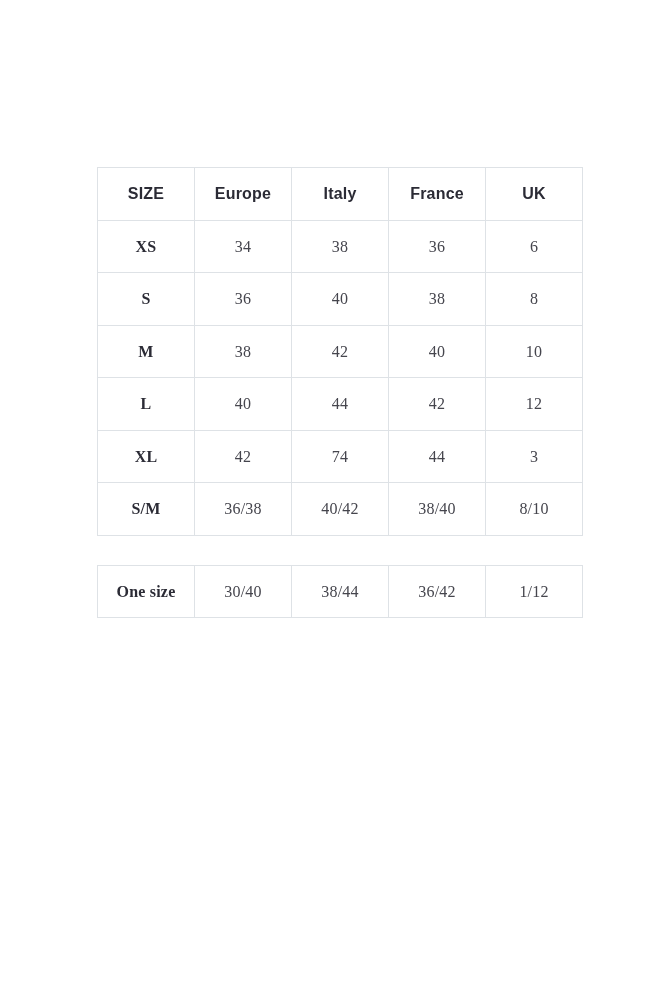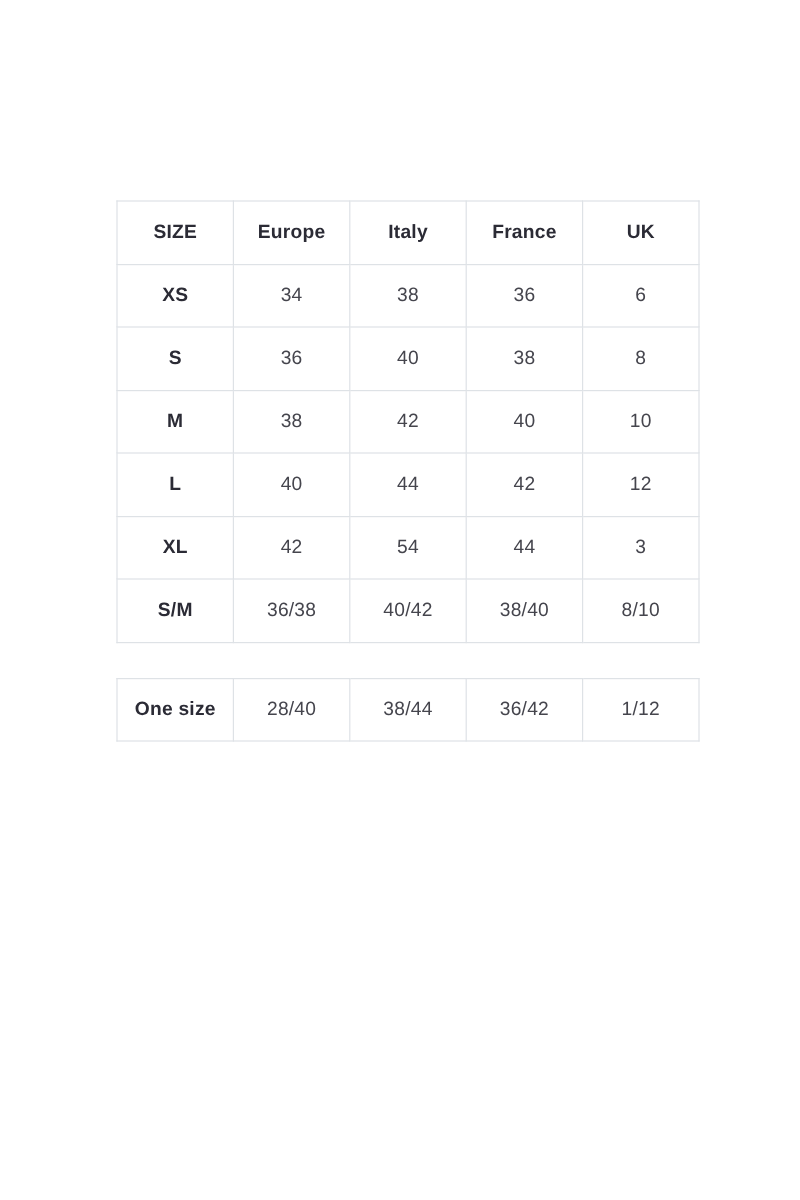--- a/index.html
+++ b/index.html
@@ -40,20 +40,21 @@
     padding: 0 4px;
     letter-spacing: 0.2px;
   }
   .size-table th {
     font-weight: bold;
     color: #2b2b35;
   }
   .size-table td {
     font-weight: normal;
     color: #45454d;
+    font-family: Liberation Serif, serif;
   }
   .size-table td.row-label {
     font-weight: bold;
     color: #2b2b35;
   }
 </style>
 </head>
 <body>
 
 <div class="chart-wrap">
@@ -92,37 +93,37 @@
         <tr>
           <td class="row-label">L</td>
           <td>40</td>
           <td>44</td>
           <td>42</td>
           <td>12</td>
         </tr>
         <tr>
           <td class="row-label">XL</td>
           <td>42</td>
-          <td>54</td>
+          <td>74</td>
           <td>44</td>
           <td>3</td>
         </tr>
         <tr>
           <td class="row-label">S/M</td>
           <td>36/38</td>
           <td>40/42</td>
           <td>38/40</td>
           <td>8/10</td>
         </tr>
       </tbody>
   </table>
   <table class="size-table special">
     <tbody>
         <tr>
           <td class="row-label">One size</td>
-          <td>28/40</td>
+          <td>30/40</td>
           <td>38/44</td>
           <td>36/42</td>
           <td>1/12</td>
         </tr>
       </tbody>
   </table>
 </div>
 
 </body></html>

